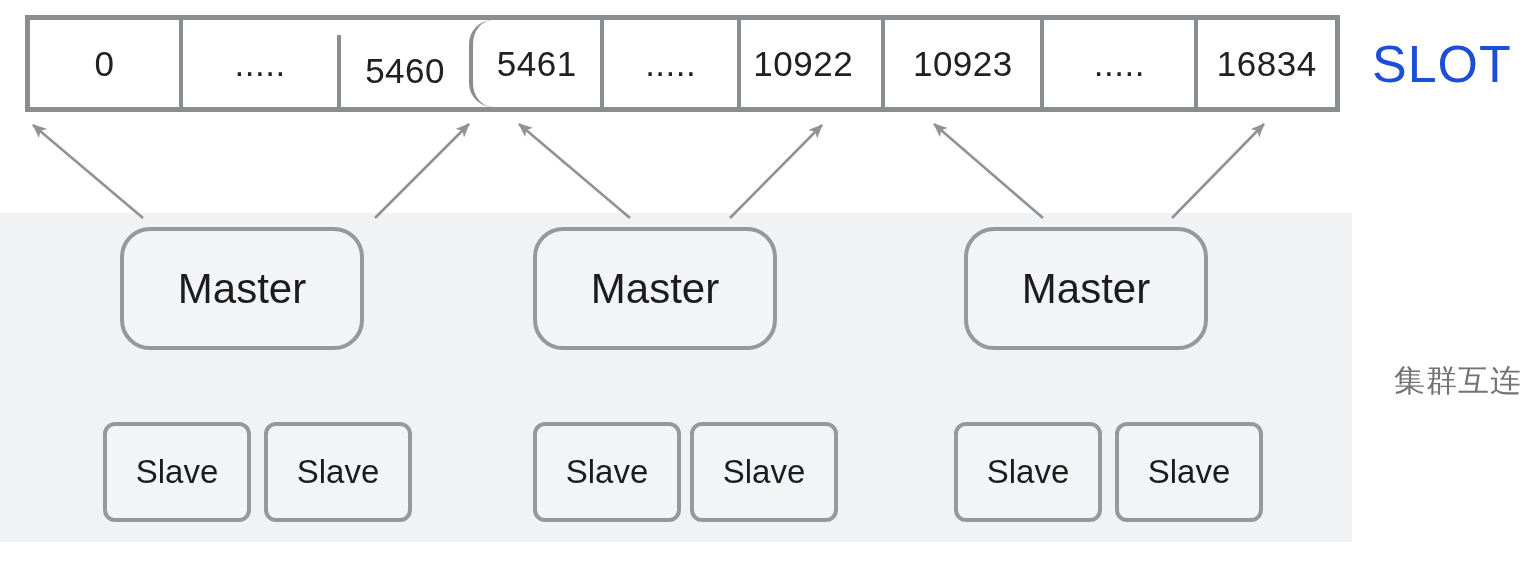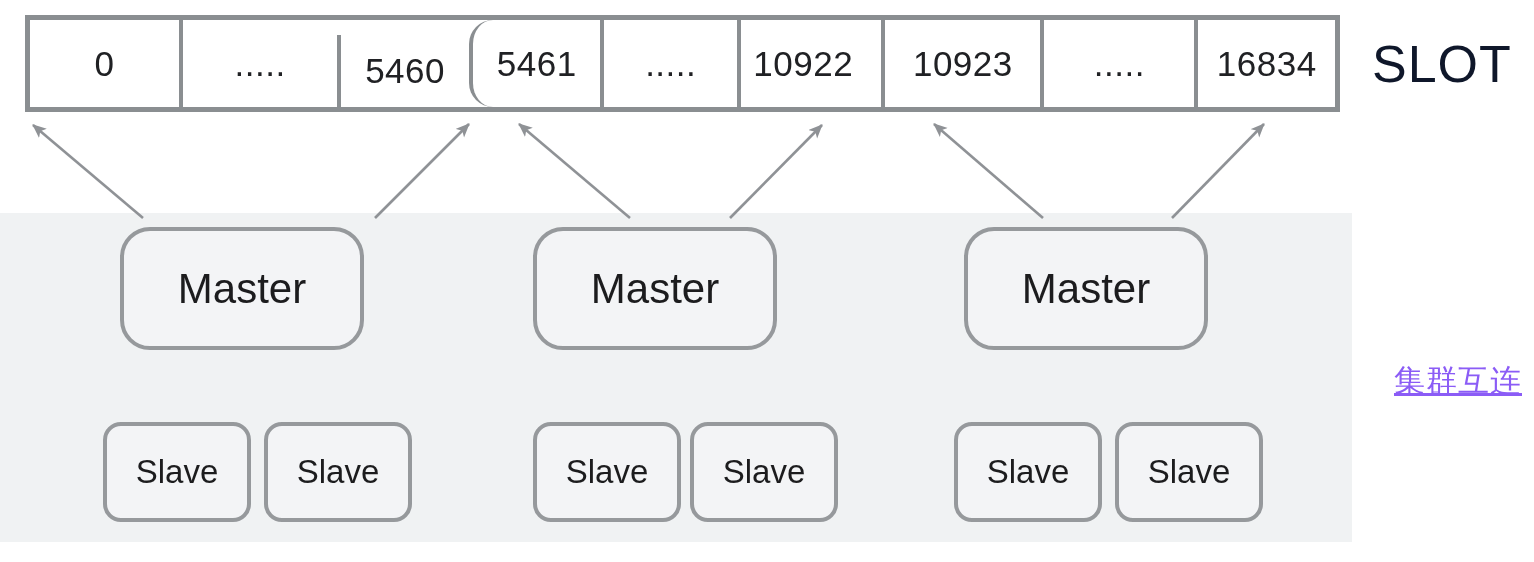--- a/index.html
+++ b/index.html
@@ -42,21 +42,21 @@
     white-space:nowrap;
     overflow:hidden;
   }
   .slot-cell:first-child{border-left:none;}
   .slot-label{
     position:absolute;
     left:1372px;top:34px;
     width:160px;
     font-size:52px;
     letter-spacing:1px;
-    color:#0f172a;
+    color:#1d4ed8;
   }
   
   .arrow-layer{
     position:absolute;left:0;top:0;width:1534px;height:562px;
     pointer-events:none;
   }
   
   .node{
     position:absolute;
     display:flex;align-items:center;justify-content:center;
@@ -66,38 +66,37 @@
   .master{
     top:227px;width:244px;height:123px;
     border-radius:30px;
     font-size:42px;
   }
   .master-1{left:120px;}
   .master-2{left:533px;}
   .master-3{left:964px;}
   .slave{
     top:422px;width:148px;height:100px;
-    border-radius:18px;
+    border-radius:12px;
     font-size:33px;
   }
   .slave-1a{left:103px;}
   .slave-1b{left:264px;}
   .slave-2a{left:533px;}
   .slave-2b{left:690px;}
   .slave-3a{left:954px;}
   .slave-3b{left:1115px;}
   
   .cluster-label{
     position:absolute;
     left:1383px;top:360px;width:150px;
     text-align:center;
     font-size:31px;
     letter-spacing:1px;
-    color:#8b5cf6;
-    text-decoration:underline;
+    color:#737373;
   }
 </style>
 </head>
 <body>
 
 <div class="canvas">
 
   <div class="cluster-panel"></div>
 
   <div class="slot-table">

